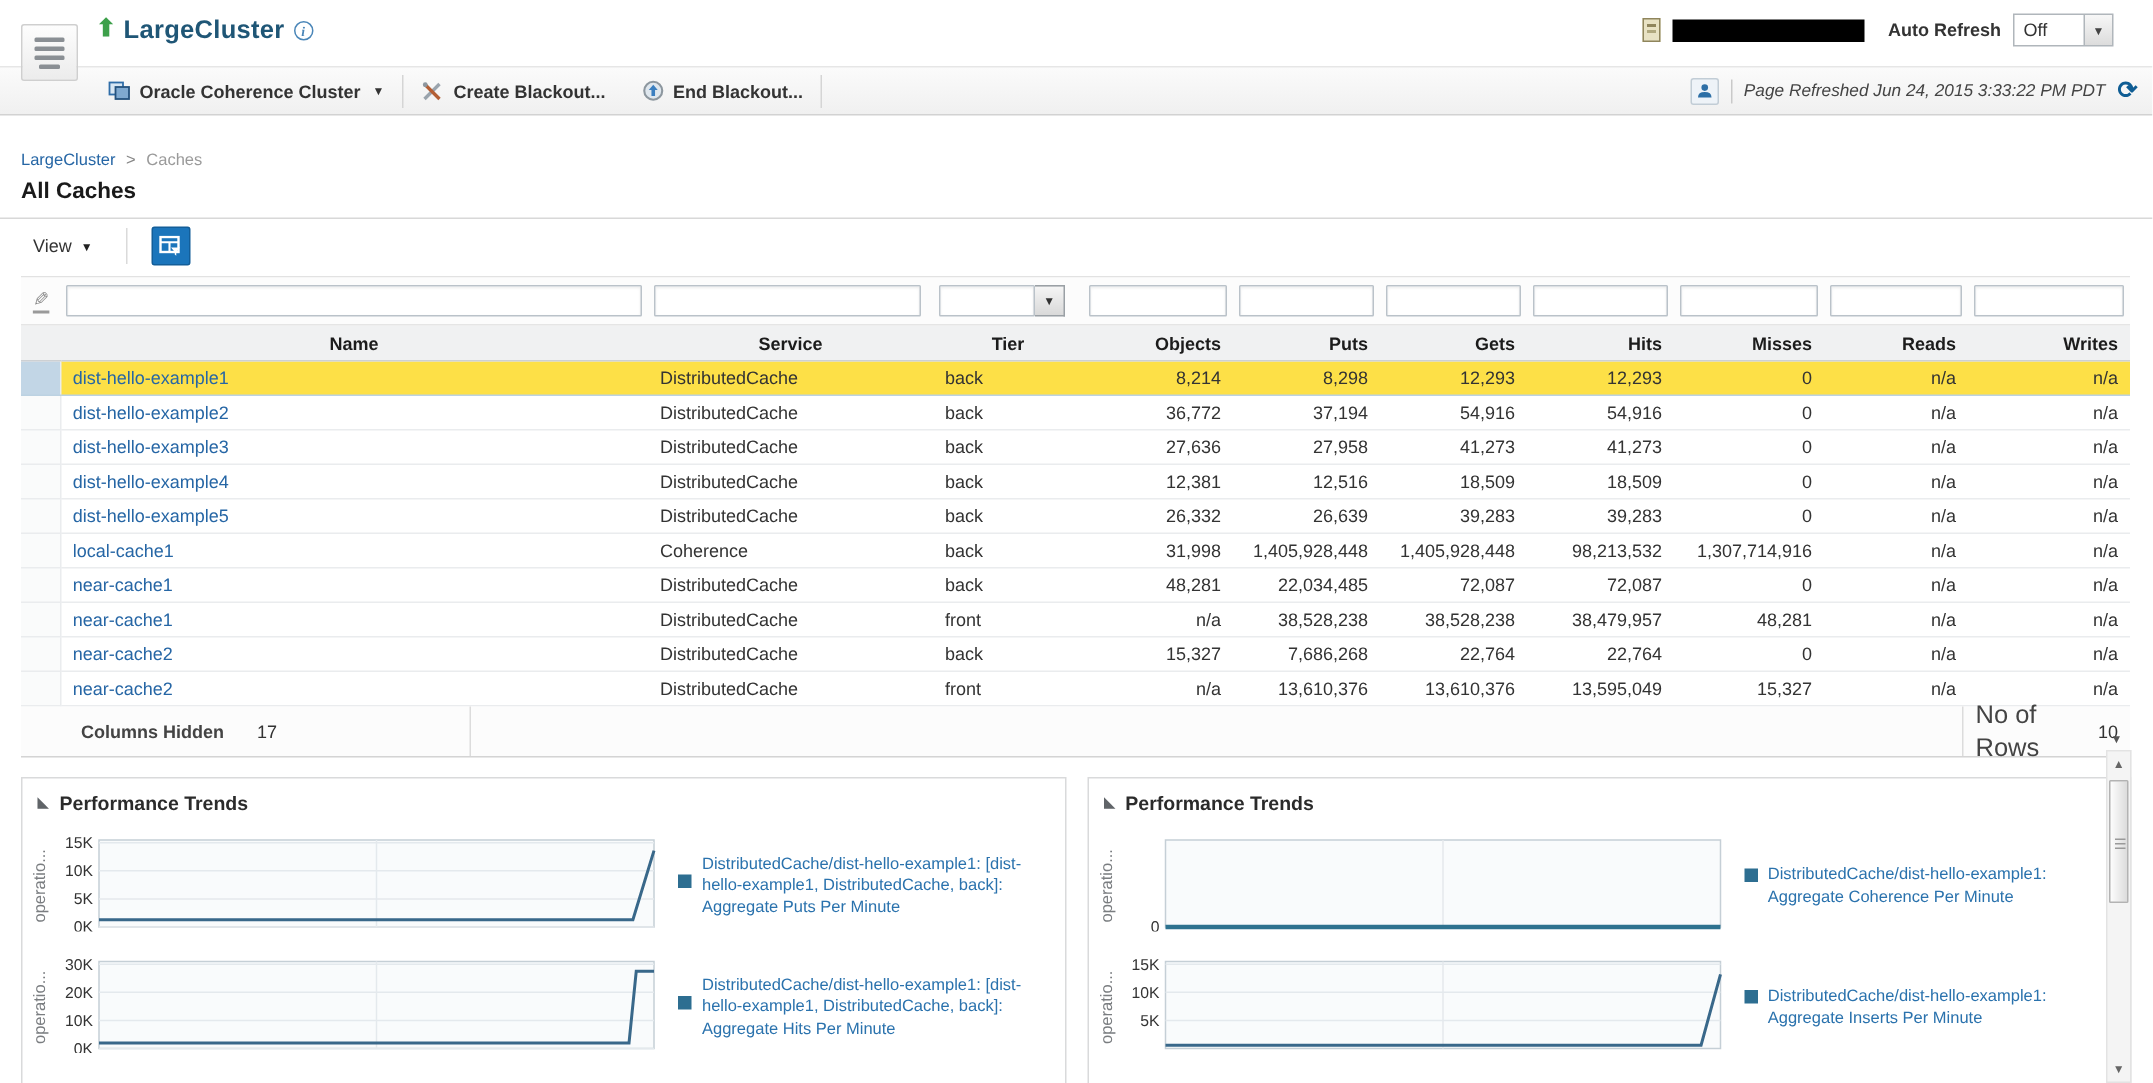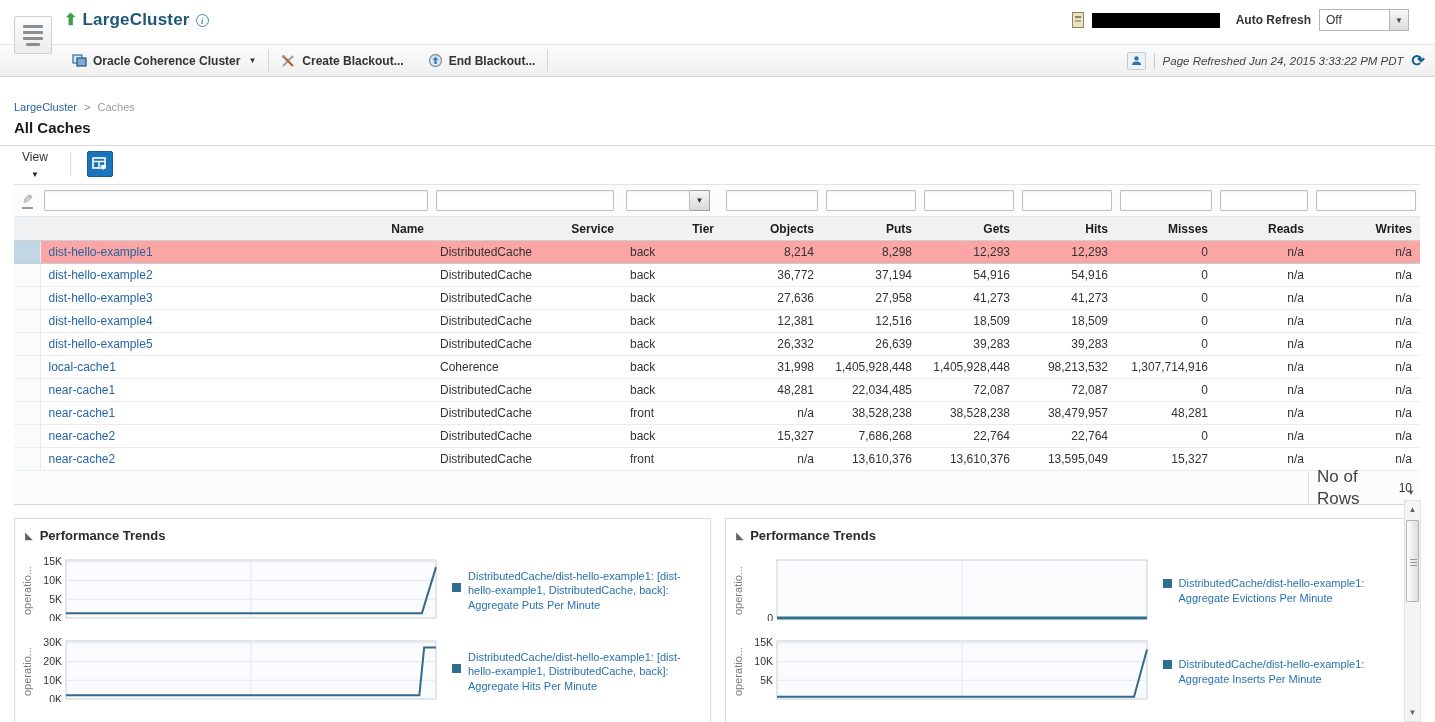--- a/index.html
+++ b/index.html
@@ -28,21 +28,21 @@
     display:inline-block; width:13px; height:13px; margin-left:6px; border-radius:50%;
     border:1px solid #4a86b8; color:#4a86b8; font:italic bold 9px "Liberation Serif",serif;
     text-align:center; line-height:12px;
   }
   .header-right { margin-left:auto; display:flex; align-items:center; gap:8px; padding-right:14px; }
   .host-icon { width:12px; height:16px; background:#e8e2c4; border:1px solid #8f855c; position:relative; }
   .host-icon:before { content:""; position:absolute; left:2px; top:3px; width:6px; height:2px; background:#8f855c; }
   .host-icon:after  { content:""; position:absolute; left:2px; top:7px; width:6px; height:2px; background:#b0a87e; }
   .redacted-bar { width:128px; height:15px; background:#000; }
   .auto-refresh-label { font-weight:bold; color:#333; margin-left:8px; }
-  .select-box { display:flex; align-items:stretch; border:1px solid #b0b6bb; background:#fff; height:22px; width:90px; }
+  .select-box { display:flex; align-items:stretch; border:1px solid #b0b6bb; background:#fff; height:22px; width:67px; }
   .select-box .val { flex:1; padding:3px 6px; font-size:12px; color:#333; }
   .select-arrow-btn {
     width:19px; background:linear-gradient(#f7f7f7,#dcdcdc); border-left:1px solid #b0b6bb;
     display:flex; align-items:center; justify-content:center; font-size:8px; color:#444;
   }
 
   
   .toolbar {
     height:33px; background:linear-gradient(#fbfbfb,#f0f0f0);
     border-top:1px solid #e6e6e6; border-bottom:1px solid #d2d2d2;
@@ -62,45 +62,45 @@
   
   .breadcrumb { margin:24px 0 0 14px; font-size:11px; }
   .breadcrumb a { color:#2666a5; text-decoration:none; }
   .breadcrumb .sep { color:#888; margin:0 4px; }
   .breadcrumb .current { color:#9a9a9a; }
   .all-caches-title { margin:6px 0 0 14px; font-size:15px; font-weight:bold; color:#1a1a1a; }
   .title-rule { border:none; border-top:1px solid #d8d8d8; margin-top:9px; }
 
   
   .view-bar { display:flex; align-items:center; height:32px; padding-left:22px; margin-top:2px; }
-  .view-menu { display:flex; align-items:center; gap:6px; font-size:12px; color:#333;flex-direction:column; }
+  .view-menu { display:flex; align-items:center; gap:6px; font-size:12px; color:#333; }
   .view-caret { font-size:8px; color:#222; }
   .view-sep { width:1px; height:24px; background:#dadada; margin:0 16px 0 22px; }
   .qbe-btn { width:26px; height:26px; background:#1b75bb; border:1px solid #135e99; border-radius:2px;
     display:flex; align-items:center; justify-content:center; }
 
   
   .cache-table-wrap { margin:4px 0 0 14px; width:1406px; border-top:1px solid #e2e2e2; }
   table.cache-table { border-collapse:collapse; table-layout:fixed; width:1406px; font-size:12px; }
   .filter-row td { background:#fcfcfc; padding:5px 4px; border-bottom:1px solid #e5e5e5; }
   .filter-input { width:100%; height:21px; border:1px solid #bac2c9; background:#fff;
     box-shadow:inset 0 1px 2px rgba(0,0,0,.08); border-radius:1px; font:12px "Liberation Sans",sans-serif; padding:0 4px; }
   .tier-combo { display:flex; }
   .tier-combo .filter-input { width:64px; }
   .combo-btn { width:20px; height:21px; border:1px solid #9aa0a5; border-left:none;
     background:linear-gradient(#f5f5f5,#d9d9d9); display:flex; align-items:center; justify-content:center; font-size:8px; color:#333; }
   .pencil-icon { color:#8a8a8a; font-size:13px; display:inline-block; border-bottom:2px solid #9a9a9a; line-height:12px; padding-bottom:1px; transform:scaleX(-1); }
   th { background:#f0f1f2; border-top:1px solid #cdd0d3; border-bottom:1px solid #cdd0d3;
     font-weight:bold; color:#1c1c1c; padding:4px 8px; height:24px; }
-  th.left { text-align:right; } th.num { text-align:right; }
+  th.left { text-align:center; } th.num { text-align:right; }
   td { padding:4px 8px; height:23px; border-bottom:1px solid #eaecee; color:#333; }
   td.rowhdr { background:#fafbfb; border-right:1px solid #eaecee; padding:0; }
   td.num { text-align:right; }
   td a { color:#2666a5; text-decoration:none; }
-  tr.row-selected td { background:#fca5a5; border-bottom:1px solid #bcd2e2; }
+  tr.row-selected td { background:#fde047; border-bottom:1px solid #bcd2e2; }
   tr.row-selected td.rowhdr { background:#c2d6e6; }
 
   
   .table-footer { margin-left:14px; width:1406px; display:flex; align-items:stretch;
     border-bottom:1px solid #d4d4d4; background:#fcfcfc; height:34px; font-size:12px; }
   .tf-left { width:300px; border-right:1px solid #dcdcdc; display:flex; align-items:center; padding-left:40px; gap:22px; }
   .tf-left .lbl { font-weight:bold; color:#444; }
   .tf-fill { flex:1; }
   .tf-right { width:112px; border-left:1px solid #dcdcdc; display:flex; align-items:center; padding:2px 8px 2px 8px; }
   .tf-right .lbl { font-size:17px; color:#444; width:46px; line-height:1.25; }
@@ -399,20 +399,24 @@
             <td class="num">13,595,049</td>
             <td class="num">15,327</td>
             <td class="num">n/a</td>
             <td class="num">n/a</td>
           </tr>
         </tbody>
     </table>
   </div>
 
   <div class="table-footer">
+    <div class="tf-left">
+      <span class="lbl">Columns Hidden</span>
+      <span>17</span>
+    </div>
     <div class="tf-fill"></div>
     <div class="tf-right">
       <span class="lbl">No of Rows</span>
       <span class="val">10</span>
     </div>
   </div>
 
 
   <div class="panels">
     <div class="panel">
@@ -471,21 +475,21 @@
         <div class="chart-ylabel">operatio...</div>
         <div><svg width="404" height="64">
               <rect x="30" y="3" width="370" height="58" fill="#f9fbfc" stroke="#c5cfd6"></rect>
               <line x1="30" x2="400" y1="61" y2="61" stroke="#e4e9ed"></line>
               <line x1="215" x2="215" y1="3" y2="61" stroke="#e4e9ed"></line>
               <text x="26" y="64.5" text-anchor="end" font-size="10.5" fill="#333" font-family="&quot;Liberation Sans&quot;, sans-serif">0</text>
               <polyline points="30,61 400,61" fill="none" stroke="#2e728f" stroke-width="3"></polyline>
             </svg></div>
         <div class="chart-legend" style="width:210px">
           <span class="legend-swatch" style="margin-top:3px"></span>
-          <span>DistributedCache/dist-hello-example1: Aggregate Evictions Per Minute</span>
+          <span>DistributedCache/dist-hello-example1: Aggregate Coherence Per Minute</span>
         </div>
       </div>
       <div class="chart-row">
         <div class="chart-ylabel">operatio...</div>
         <div><svg width="404" height="64">
               <rect x="30" y="3" width="370" height="58" fill="#f9fbfc" stroke="#c5cfd6"></rect>
               <line x1="30" x2="400" y1="4.870967741935482" y2="4.870967741935482" stroke="#e4e9ed"></line>
               <line x1="30" x2="400" y1="23.580645161290324" y2="23.580645161290324" stroke="#e4e9ed"></line>
               <line x1="30" x2="400" y1="42.29032258064517" y2="42.29032258064517" stroke="#e4e9ed"></line>
               <line x1="215" x2="215" y1="3" y2="61" stroke="#e4e9ed"></line>

